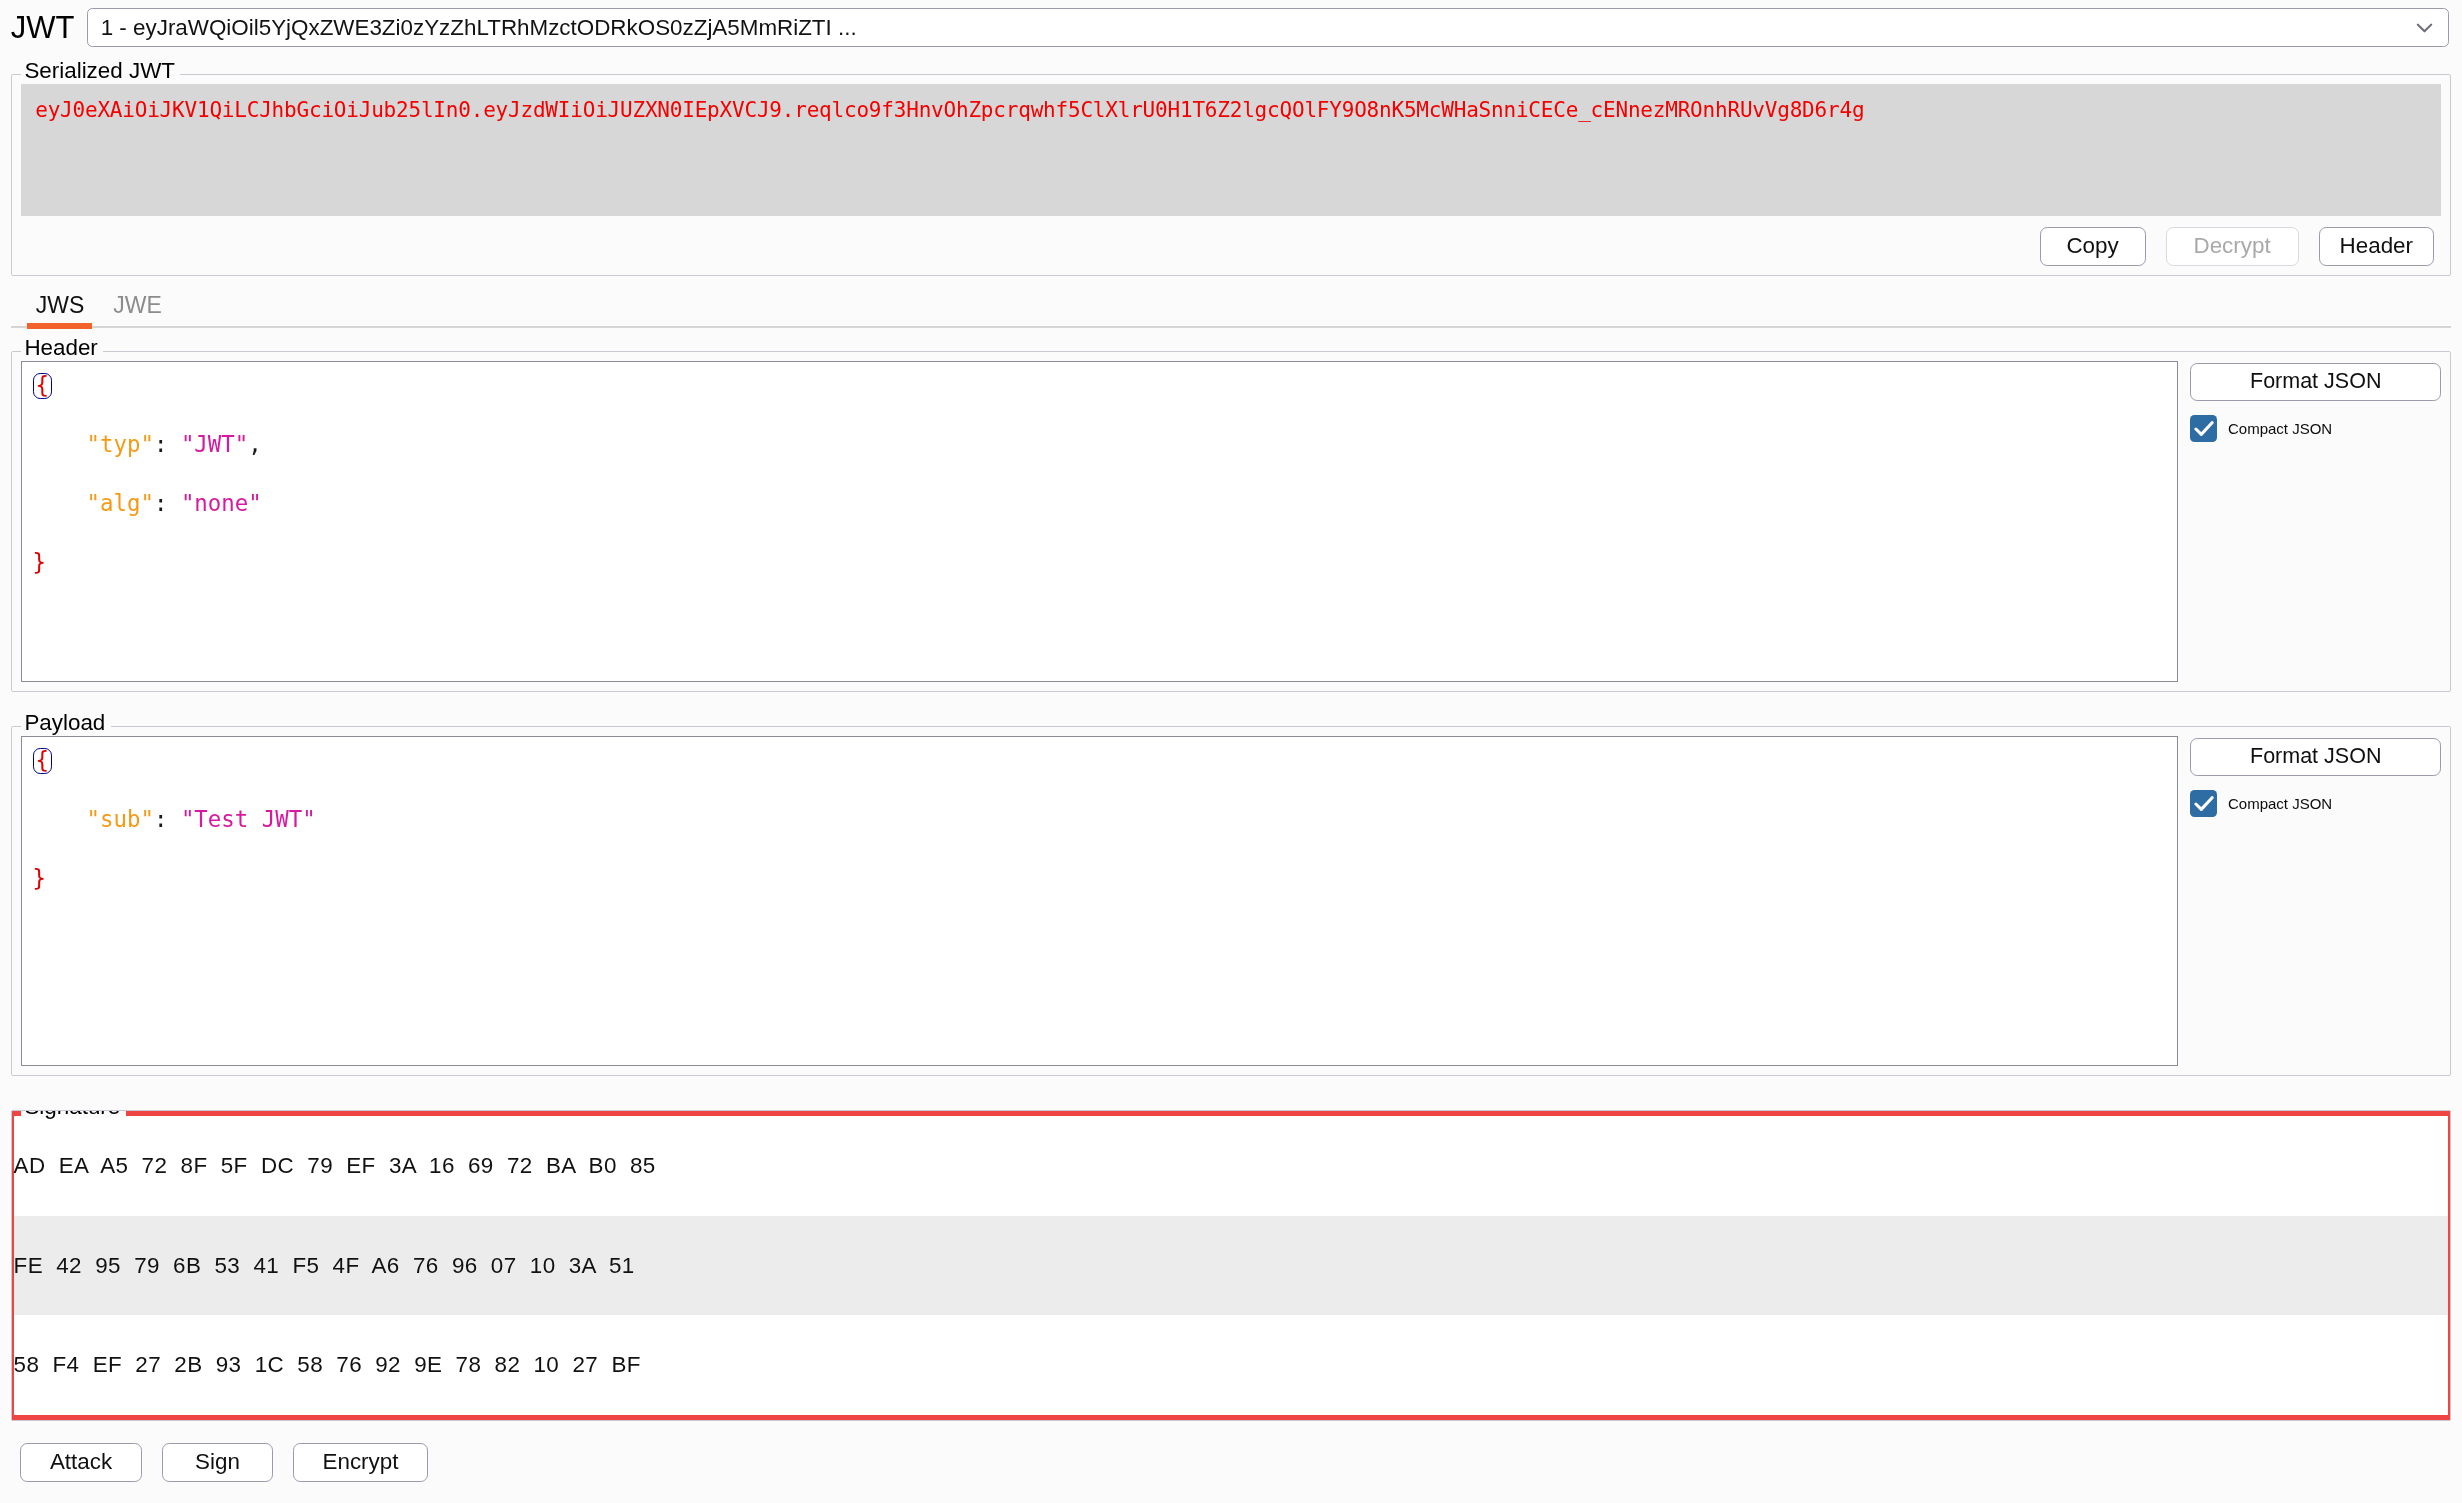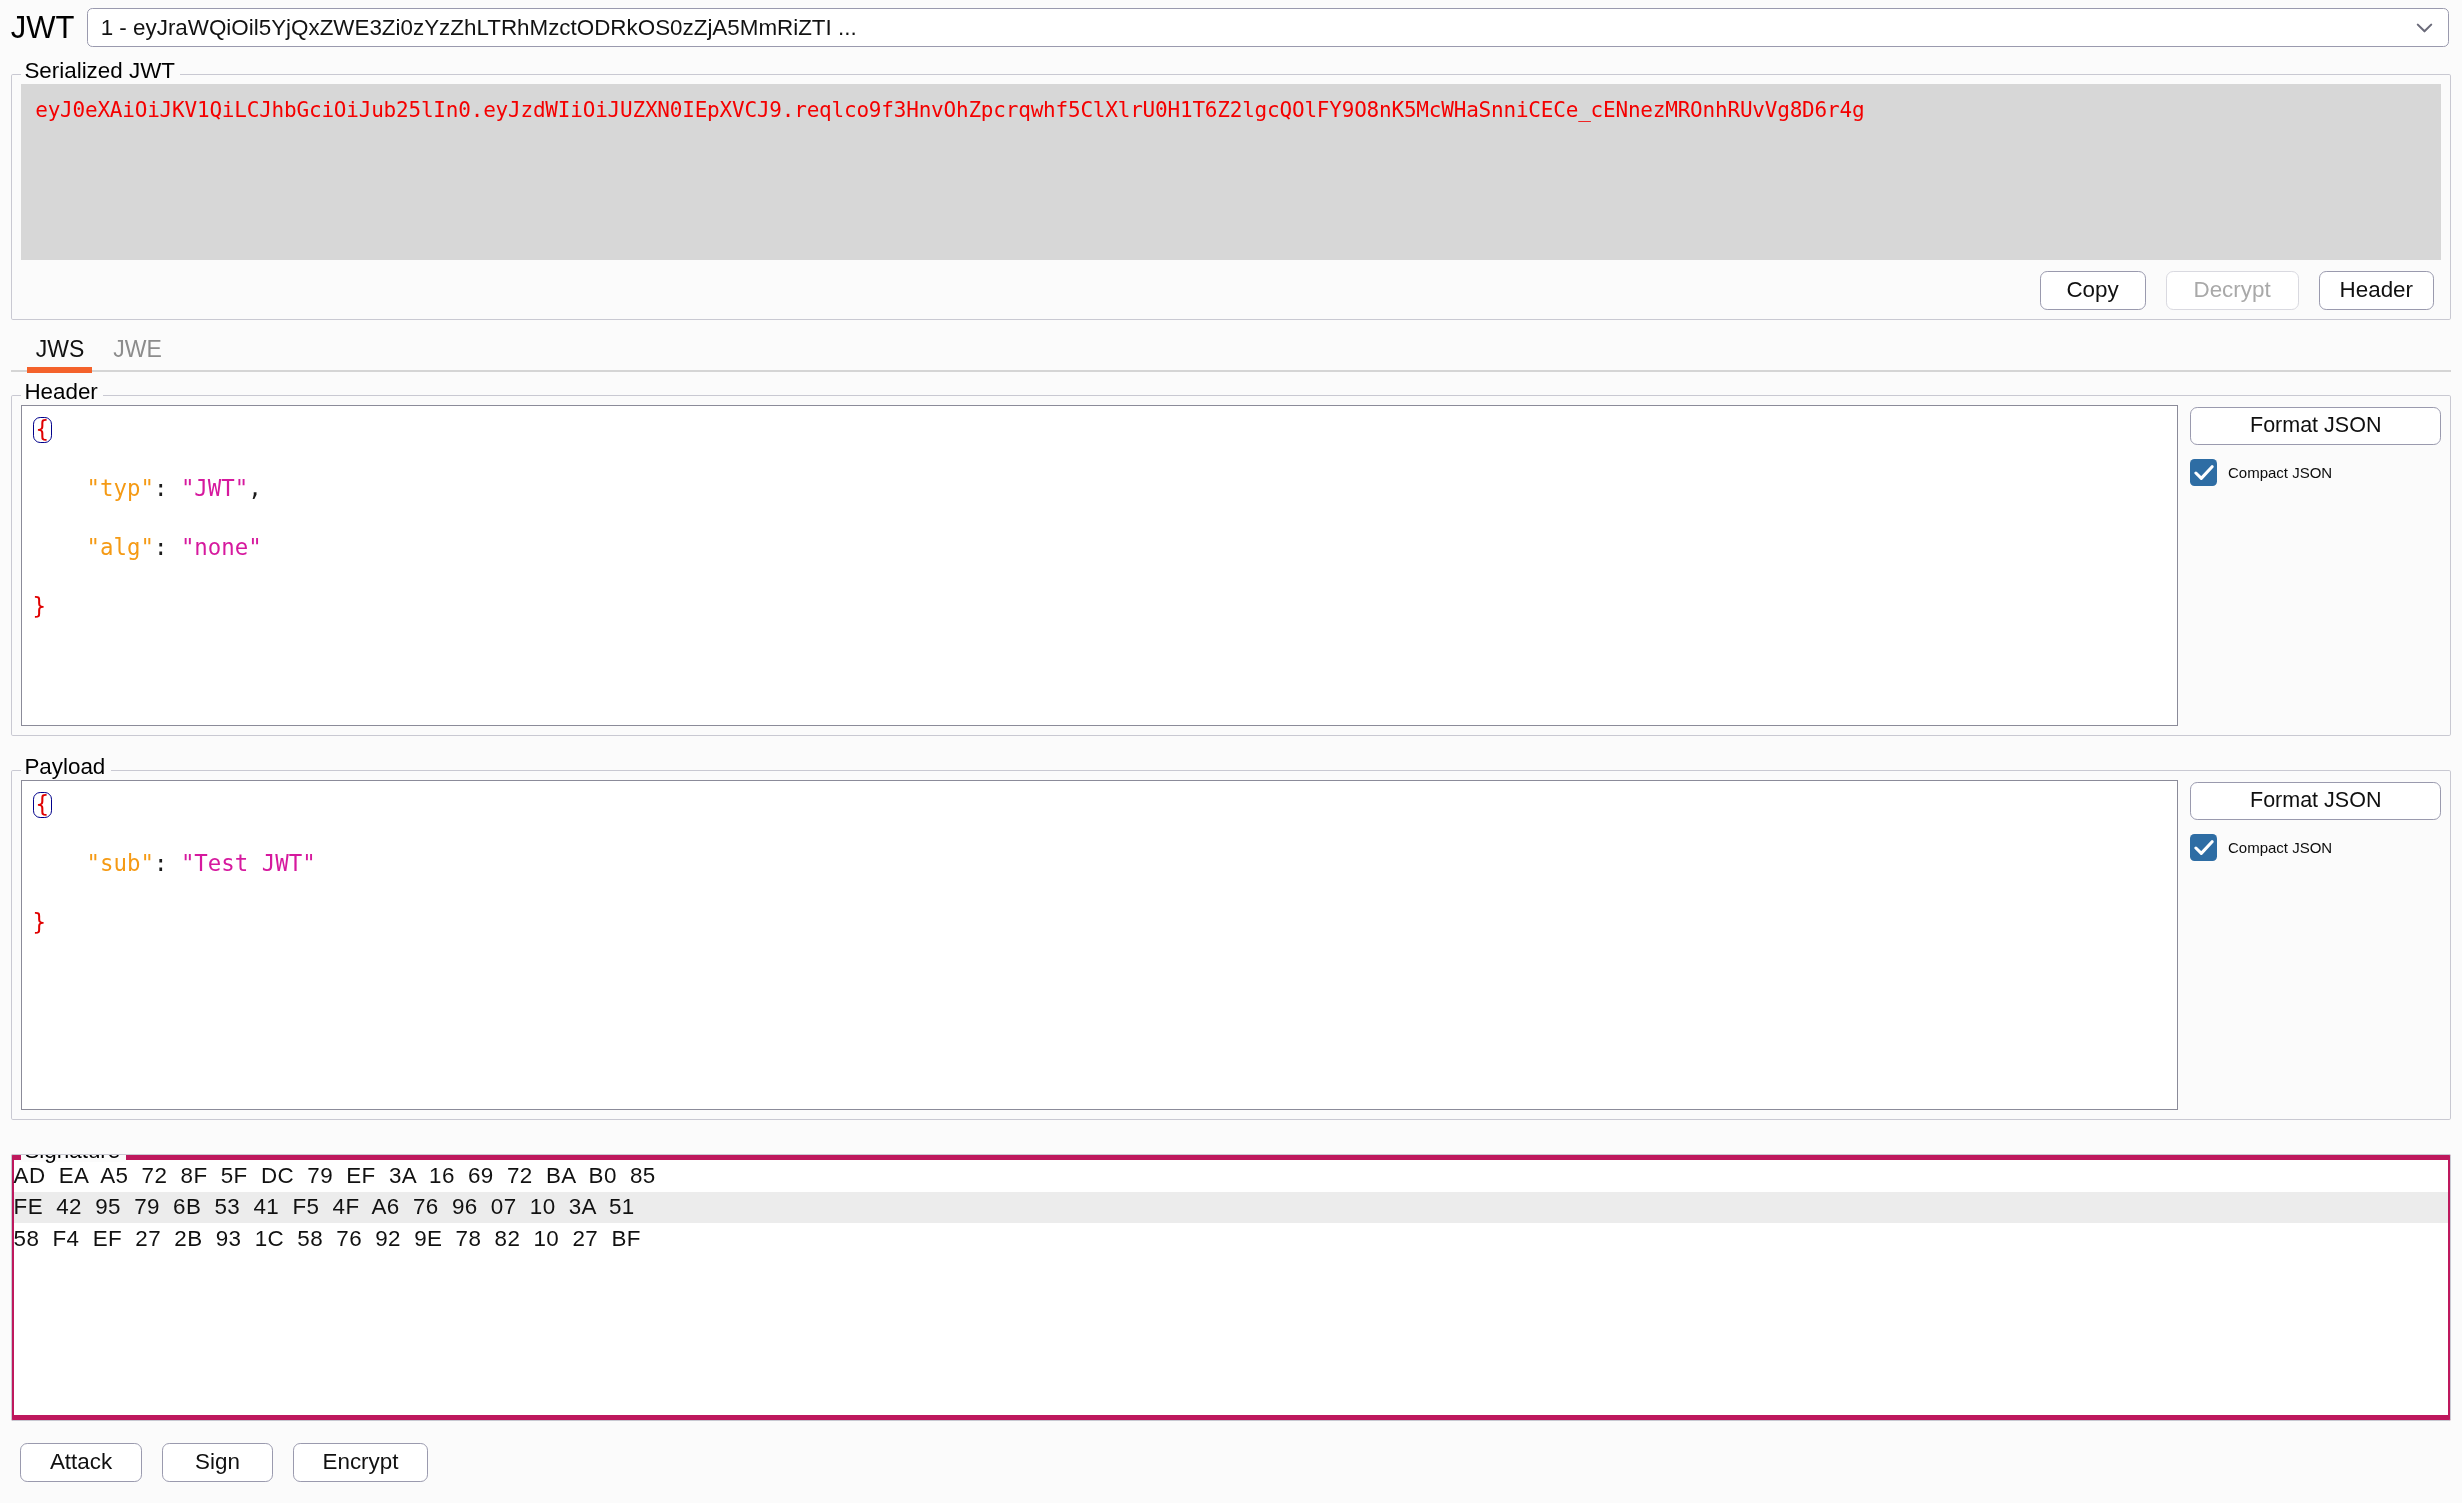--- a/index.html
+++ b/index.html
@@ -71,21 +71,21 @@
     padding: 0 5.4px 0 3.6px;
     font-size: 22.4px;
     color: #000;
     line-height: 1;
     white-space: nowrap;
   }
 
   
   .serialized-group {
     flex: 0 0 auto;
-    height: 246px;
+    height: 202px;
     margin-top: 20px;
     display: flex;
     flex-direction: column;
     padding: 9px 9px 7.2px 9px;
   }
   .serial-box {
     flex: 1 1 auto;
     background: #d7d7d7;
     border: none;
     padding: 12.6px 14.4px 5.4px 14.4px;
@@ -219,22 +219,22 @@
   .chk svg { position:absolute; left:3.6px; top:4.5px; }
   .chk-label { font-size: 15px; color: #0d0d0d; white-space: nowrap; }
 
   
   .signature-group {
     margin-top: 34px;
     flex: 1 1 auto;
     min-height: 0;
     padding: 5.4px 1.8px 5.4px 1.8px;
     display: flex;
-    flex-direction: column;
-    background: #be185d;
+    flex-direction: row;
+    background: #ef4444;
     overflow: hidden;
   }
   .hex-table {
     width: 100%;
     border-collapse: collapse;
     font-family: "Liberation Sans", sans-serif;
   }
   .hex-row td {
     padding: 2.7px 0 2.7px 0;
   }

